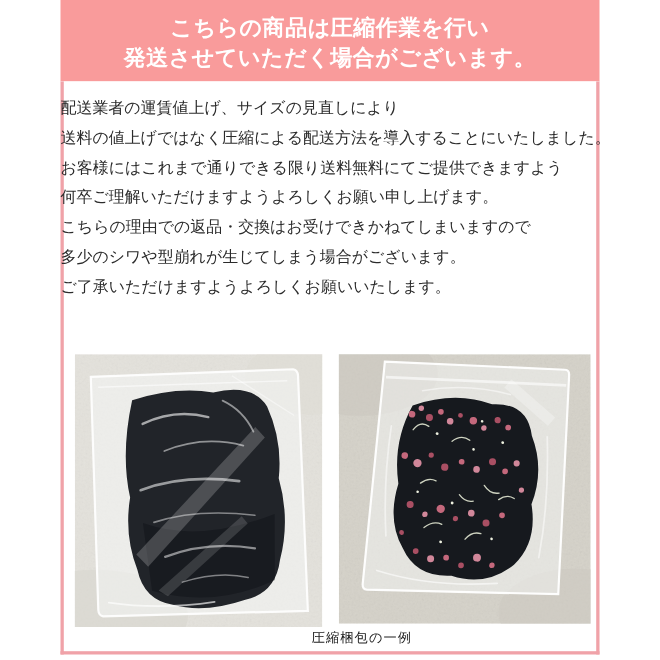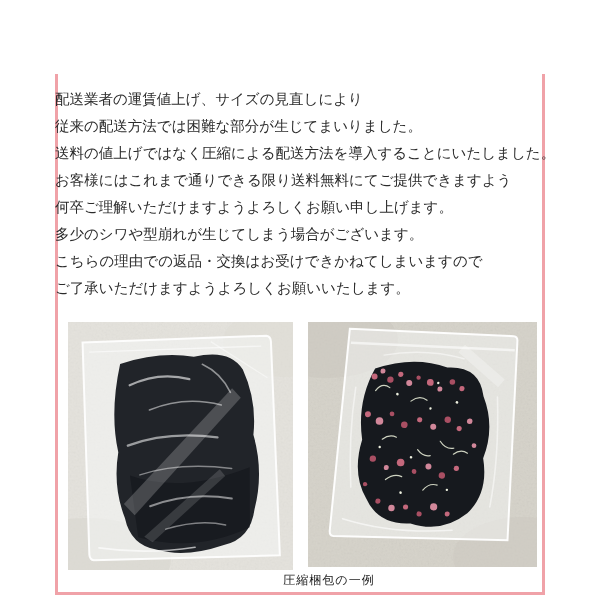--- a/index.html
+++ b/index.html
@@ -39,31 +39,34 @@
     position:absolute;left:55px;top:571px;width:548px;
     text-align:center;font-size:12px;line-height:18px;color:#1a1a1a;
     letter-spacing:1px;
   }
 </style>
 </head>
 <body>
 
 <div class="page">
 
+  <div class="banner">
+    <div>こちらの商品は圧縮作業を行い</div>
+    <div>発送させていただく場合がございます。</div>
+  </div>
 
   <div class="box"></div>
 
   <div class="notice">
     <p>配送業者の運賃値上げ、サイズの見直しにより</p>
-    <p>従来の配送方法では困難な部分が生じてまいりました。</p>
     <p>送料の値上げではなく圧縮による配送方法を導入することにいたしました。</p>
     <p>お客様にはこれまで通りできる限り送料無料にてご提供できますよう</p>
     <p>何卒ご理解いただけますようよろしくお願い申し上げます。</p>
+    <p>こちらの理由での返品・交換はお受けできかねてしまいますので</p>
     <p>多少のシワや型崩れが生じてしまう場合がございます。</p>
-    <p>こちらの理由での返品・交換はお受けできかねてしまいますので</p>
     <p>ご了承いただけますようよろしくお願いいたします。</p>
   </div>
 
   <svg id="photo-left" class="photo" width="225" height="248" viewBox="0 0 225 248">
     <defs>
       <filter id="grainL" x="0" y="0" width="100%" height="100%">
         <feTurbulence type="fractalNoise" baseFrequency="0.5" numOctaves="2" seed="3" stitchTiles="stitch"></feTurbulence>
         <feColorMatrix type="saturate" values="0"></feColorMatrix>
         <feComponentTransfer>
             <feFuncA type="linear" slope="0.18" intercept="0"></feFuncA>

